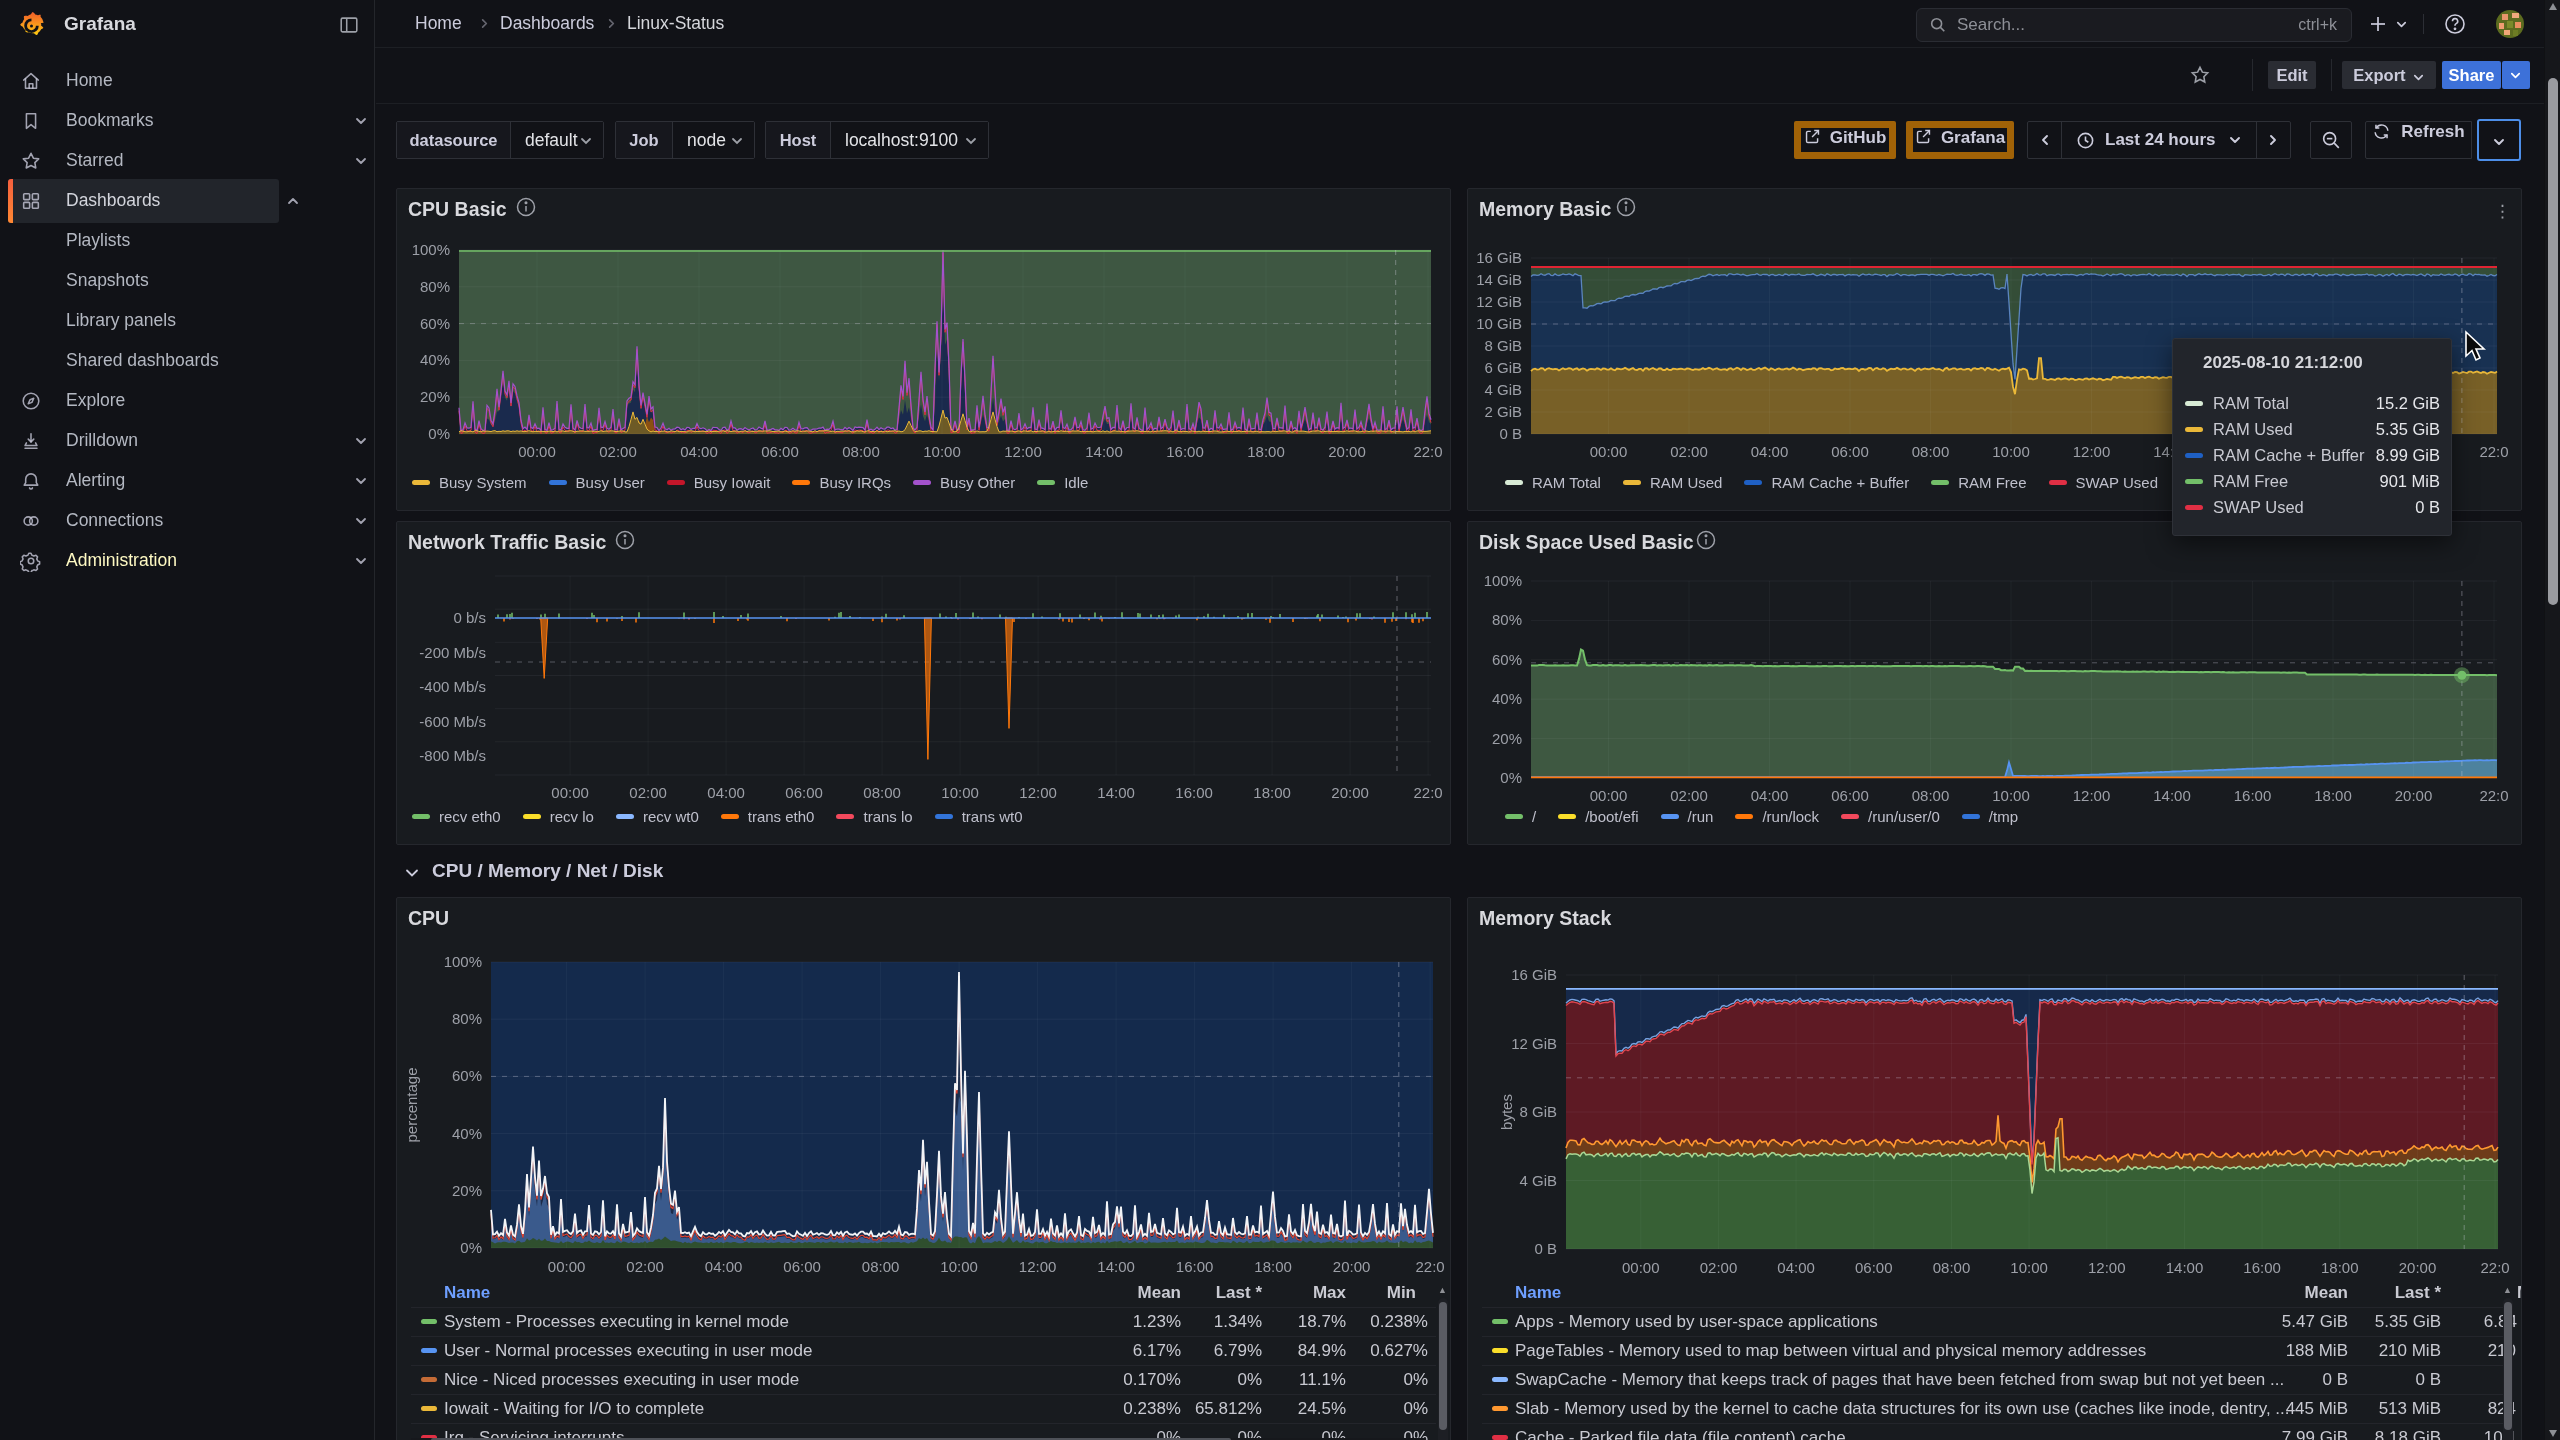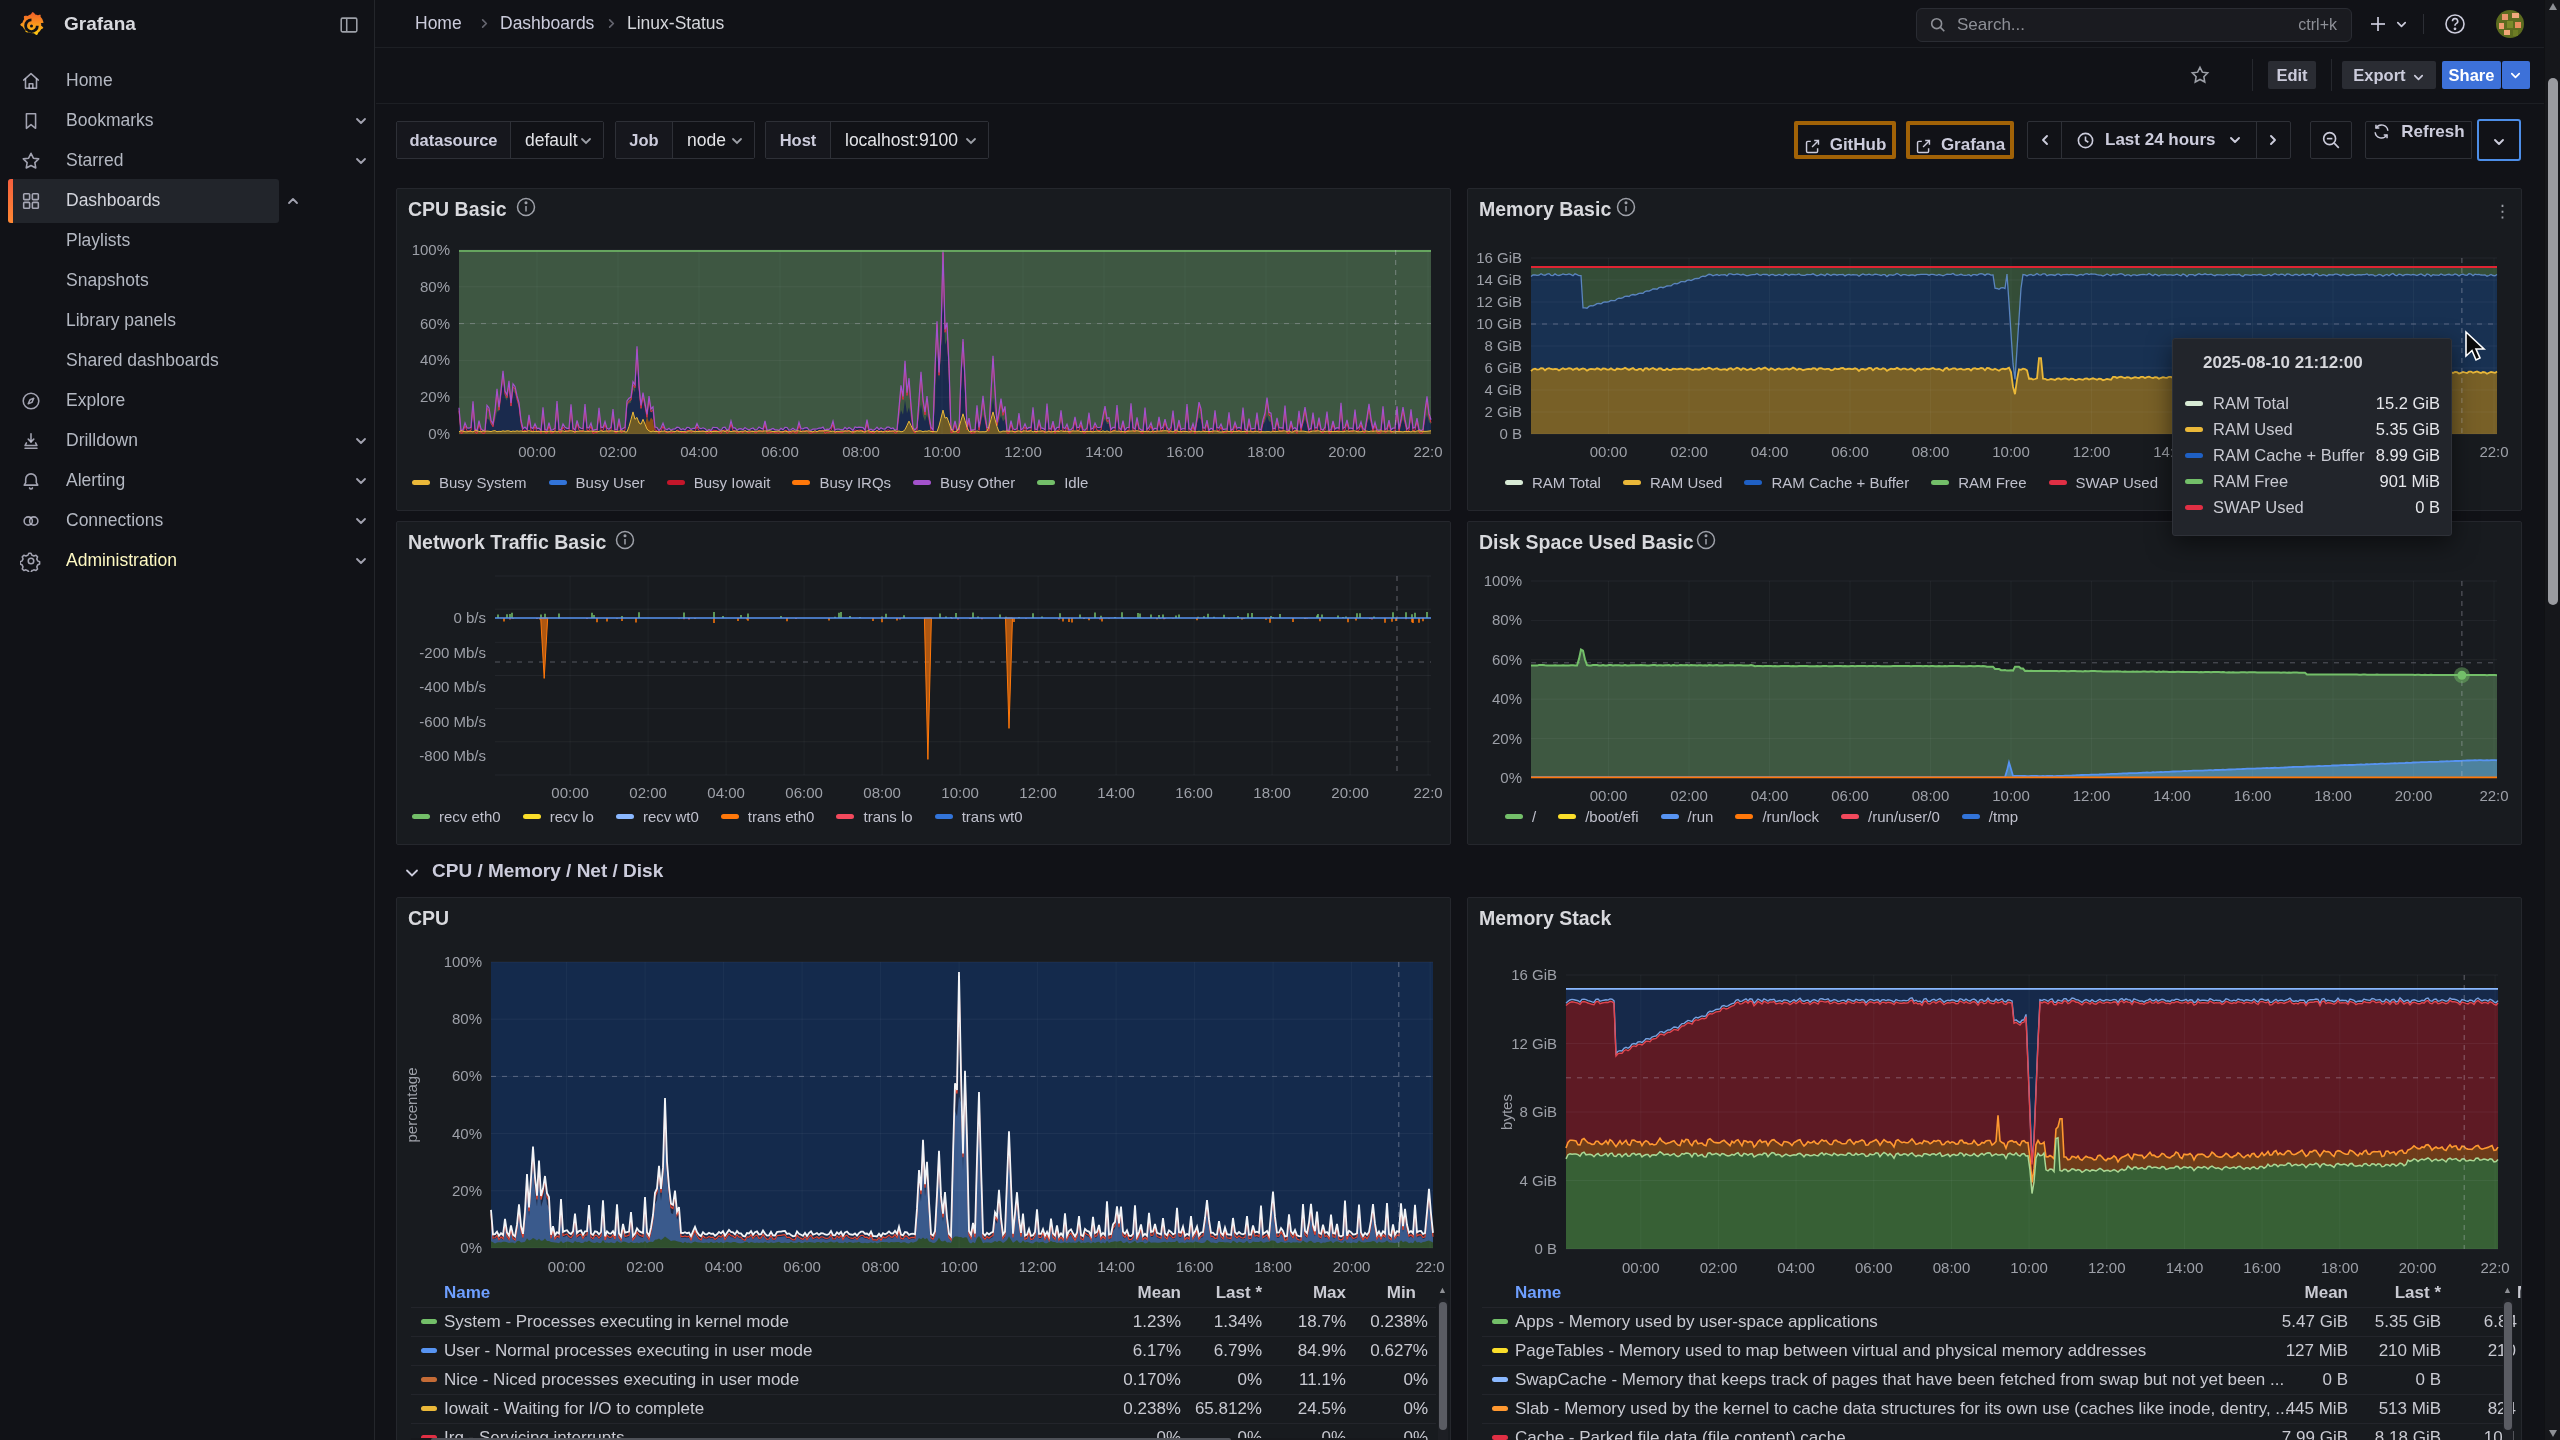--- a/index.html
+++ b/index.html
@@ -2,21 +2,21 @@
 <html><head><meta charset="utf-8"><title>Grafana</title><style>
 *{margin:0;padding:0;box-sizing:border-box}
 html,body{width:2560px;height:1440px;overflow:hidden;background:#111217;font-family:"Liberation Sans",sans-serif;-webkit-font-smoothing:antialiased}
 .panel{position:absolute;background:#181b1f;border:1px solid #25272d;border-radius:2px;overflow:hidden}
 .ptitle{position:absolute;left:11px;top:9px;font-size:19.5px;font-weight:700;color:#d8d9dd}
 .pi{position:absolute}
 .legend{position:absolute;display:flex;gap:22px;font-size:15px;color:#bfc0cc;white-space:nowrap}
 .li{display:flex;align-items:center}
 .pill{display:inline-block;width:18px;height:5px;border-radius:3px;margin-right:9px}
 .btn{position:absolute;height:28px;background:#2a2c33;border-radius:2px;color:#ccccdc;font-size:16.5px;font-weight:600;display:flex;align-items:center;justify-content:center}
-.obtn{position:absolute;height:38px;border:4px solid #a16207;border-radius:2px;color:#ccccdc;font-size:17px;font-weight:600;display:flex;align-items:flex-end;justify-content:center}
+.obtn{position:absolute;height:38px;border:7px solid #a16207;border-radius:2px;color:#ccccdc;font-size:17px;font-weight:600;display:flex;align-items:flex-start;justify-content:center}
 .thead{position:absolute;font-size:17px;font-weight:600;color:#6e9fff}
 .trow{position:absolute;left:14px;right:14px;height:1px;background:#23252b}
 .tname{position:absolute;font-size:17px;color:#c9cad2;white-space:nowrap}
 .tval{position:absolute;font-size:17px;color:#c9cad2;text-align:right}
 .sw{position:absolute;width:16px;height:5px;border-radius:3px}
 .sbar{position:absolute;width:10px;background:#1d1f24;border-radius:5px}
 .sthumb{position:absolute;left:1px;width:8px;background:#5a5c63;border-radius:4px}
 .sarr{position:absolute;font-size:9px;color:#8e9095}
 .ttrow{position:absolute;left:12px;width:255px;height:20px}
 .ttrow .pill{position:absolute;left:0;top:7px}
@@ -674,21 +674,21 @@
     <div class="thead tval" style="left:932px;top:385px;width:150px">Max</div>
     <div class="trow" style="top:409px"></div>
     <span class="sw" style="left:24px;top:421px;background:#73bf69"></span>
     <div class="tname" style="left:47px;top:414px">Apps - Memory used by user-space applications</div>
     <div class="tval" style="left:730px;top:414px;width:150px">5.47 GiB</div>
     <div class="tval" style="left:823px;top:414px;width:150px">5.35 GiB</div>
     <div class="tval" style="left:932px;top:414px;width:150px">6.84 GiB</div>
     <div class="trow" style="top:438px"></div>
     <span class="sw" style="left:24px;top:450px;background:#fade2a"></span>
     <div class="tname" style="left:47px;top:443px">PageTables - Memory used to map between virtual and physical memory addresses</div>
-    <div class="tval" style="left:730px;top:443px;width:150px">127 MiB</div>
+    <div class="tval" style="left:730px;top:443px;width:150px">188 MiB</div>
     <div class="tval" style="left:823px;top:443px;width:150px">210 MiB</div>
     <div class="tval" style="left:932px;top:443px;width:150px">210 MiB</div>
     <div class="trow" style="top:467px"></div>
     <span class="sw" style="left:24px;top:479px;background:#8ab8ff"></span>
     <div class="tname" style="left:47px;top:472px">SwapCache - Memory that keeps track of pages that have been fetched from swap but not yet been ...</div>
     <div class="tval" style="left:730px;top:472px;width:150px">0 B</div>
     <div class="tval" style="left:823px;top:472px;width:150px">0 B</div>
     <div class="tval" style="left:932px;top:472px;width:150px">0 B</div>
     <div class="trow" style="top:496px"></div>
     <span class="sw" style="left:24px;top:508px;background:#ff9830"></span>

